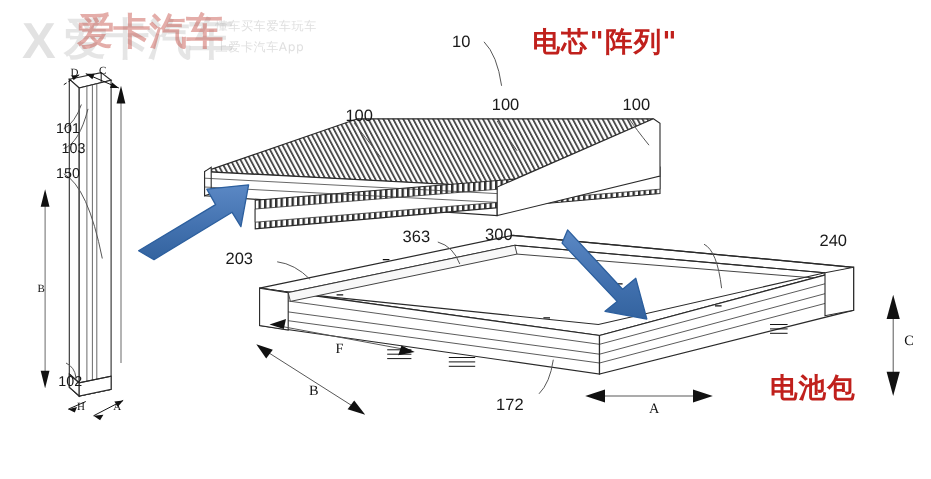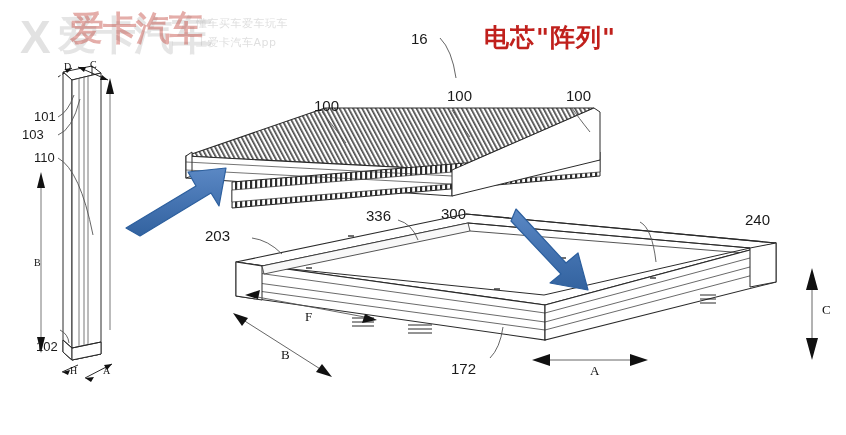--- a/index.html
+++ b/index.html
@@ -35,20 +35,21 @@
   }
   
   .ref {
     font-size: 15px;
     color: #1a1a1a;
     font-family: "Liberation Sans", sans-serif;
   }
   .ref-sm {
     font-size: 13px;
     color: #1a1a1a;
+    margin-left: 17px;
   }
   
   .dim {
     font-size: 13px;
     color: #111111;
     font-family: "Liberation Serif", serif;
   }
   .dim-sm {
     font-size: 10px;
     color: #111111;
@@ -284,48 +285,49 @@
 
     <g>
       <polygon points="126,228 196,186 188,172 226,168 219,206 211,193 140,236" fill="url(#blueGrad)" stroke="#2c5f9e" stroke-width="1.2" stroke-linejoin="round"></polygon>
     </g>
     <g>
       <polygon points="516,209 566,263 578,253 588,290 550,283 561,274 511,221" fill="url(#blueGrad)" stroke="#2c5f9e" stroke-width="1.2" stroke-linejoin="round"></polygon>
     </g>
   </svg>
 
   <div class="txt ref-sm" style="left:34px; top:110px;">101</div>
-  <div class="txt ref-sm" style="left:22px; top:128px;">103</div>
-  <div class="txt ref-sm" style="left:34px; top:151px;">110</div>
+  <div class="txt ref-sm" style="left:39px; top:128px;">103</div>
+  <div class="txt ref-sm" style="left:34px; top:151px;">150</div>
   <div class="txt ref-sm" style="left:36px; top:340px;">102</div>
 
   <div class="txt dim-sm" style="left:64px; top:62px;">D</div>
   <div class="txt dim-sm" style="left:90px; top:60px;">C</div>
   <div class="txt dim-sm" style="left:34px; top:258px;">B</div>
   <div class="txt dim-sm" style="left:70px; top:366px;">H</div>
   <div class="txt dim-sm" style="left:103px; top:366px;">A</div>
 
-  <div class="txt ref" style="left:411px; top:31px;">16</div>
+  <div class="txt ref" style="left:411px; top:31px;">10</div>
 
   <div class="txt ref" style="left:314px; top:98px;">100</div>
   <div class="txt ref" style="left:447px; top:88px;">100</div>
   <div class="txt ref" style="left:566px; top:88px;">100</div>
 
   <div class="txt ref" style="left:205px; top:228px;">203</div>
-  <div class="txt ref" style="left:366px; top:208px;">336</div>
+  <div class="txt ref" style="left:366px; top:208px;">363</div>
   <div class="txt ref" style="left:441px; top:206px;">300</div>
   <div class="txt ref" style="left:451px; top:361px;">172</div>
   <div class="txt ref" style="left:745px; top:212px;">240</div>
 
   <div class="txt dim" style="left:305px; top:310px;">F</div>
   <div class="txt dim" style="left:281px; top:348px;">B</div>
   <div class="txt dim" style="left:590px; top:364px;">A</div>
   <div class="txt dim" style="left:822px; top:303px;">C</div>
 
   <div class="txt cn-red" style="left:484px; top:25px;">电芯"阵列"</div>
+  <div class="txt cn-red" style="left:700px; top:340px;">电池包</div>
 
   <div id="watermark">
     <div class="wm-x">X</div>
     <div class="wm-main">爱卡汽车</div>
     <div class="wm-red-overlay">爱卡汽车</div>
     <div class="wm-sub1">懂车买车爱车玩车</div>
     <div class="wm-sub2">上爱卡汽车App</div>
   </div>
 
 </div>

